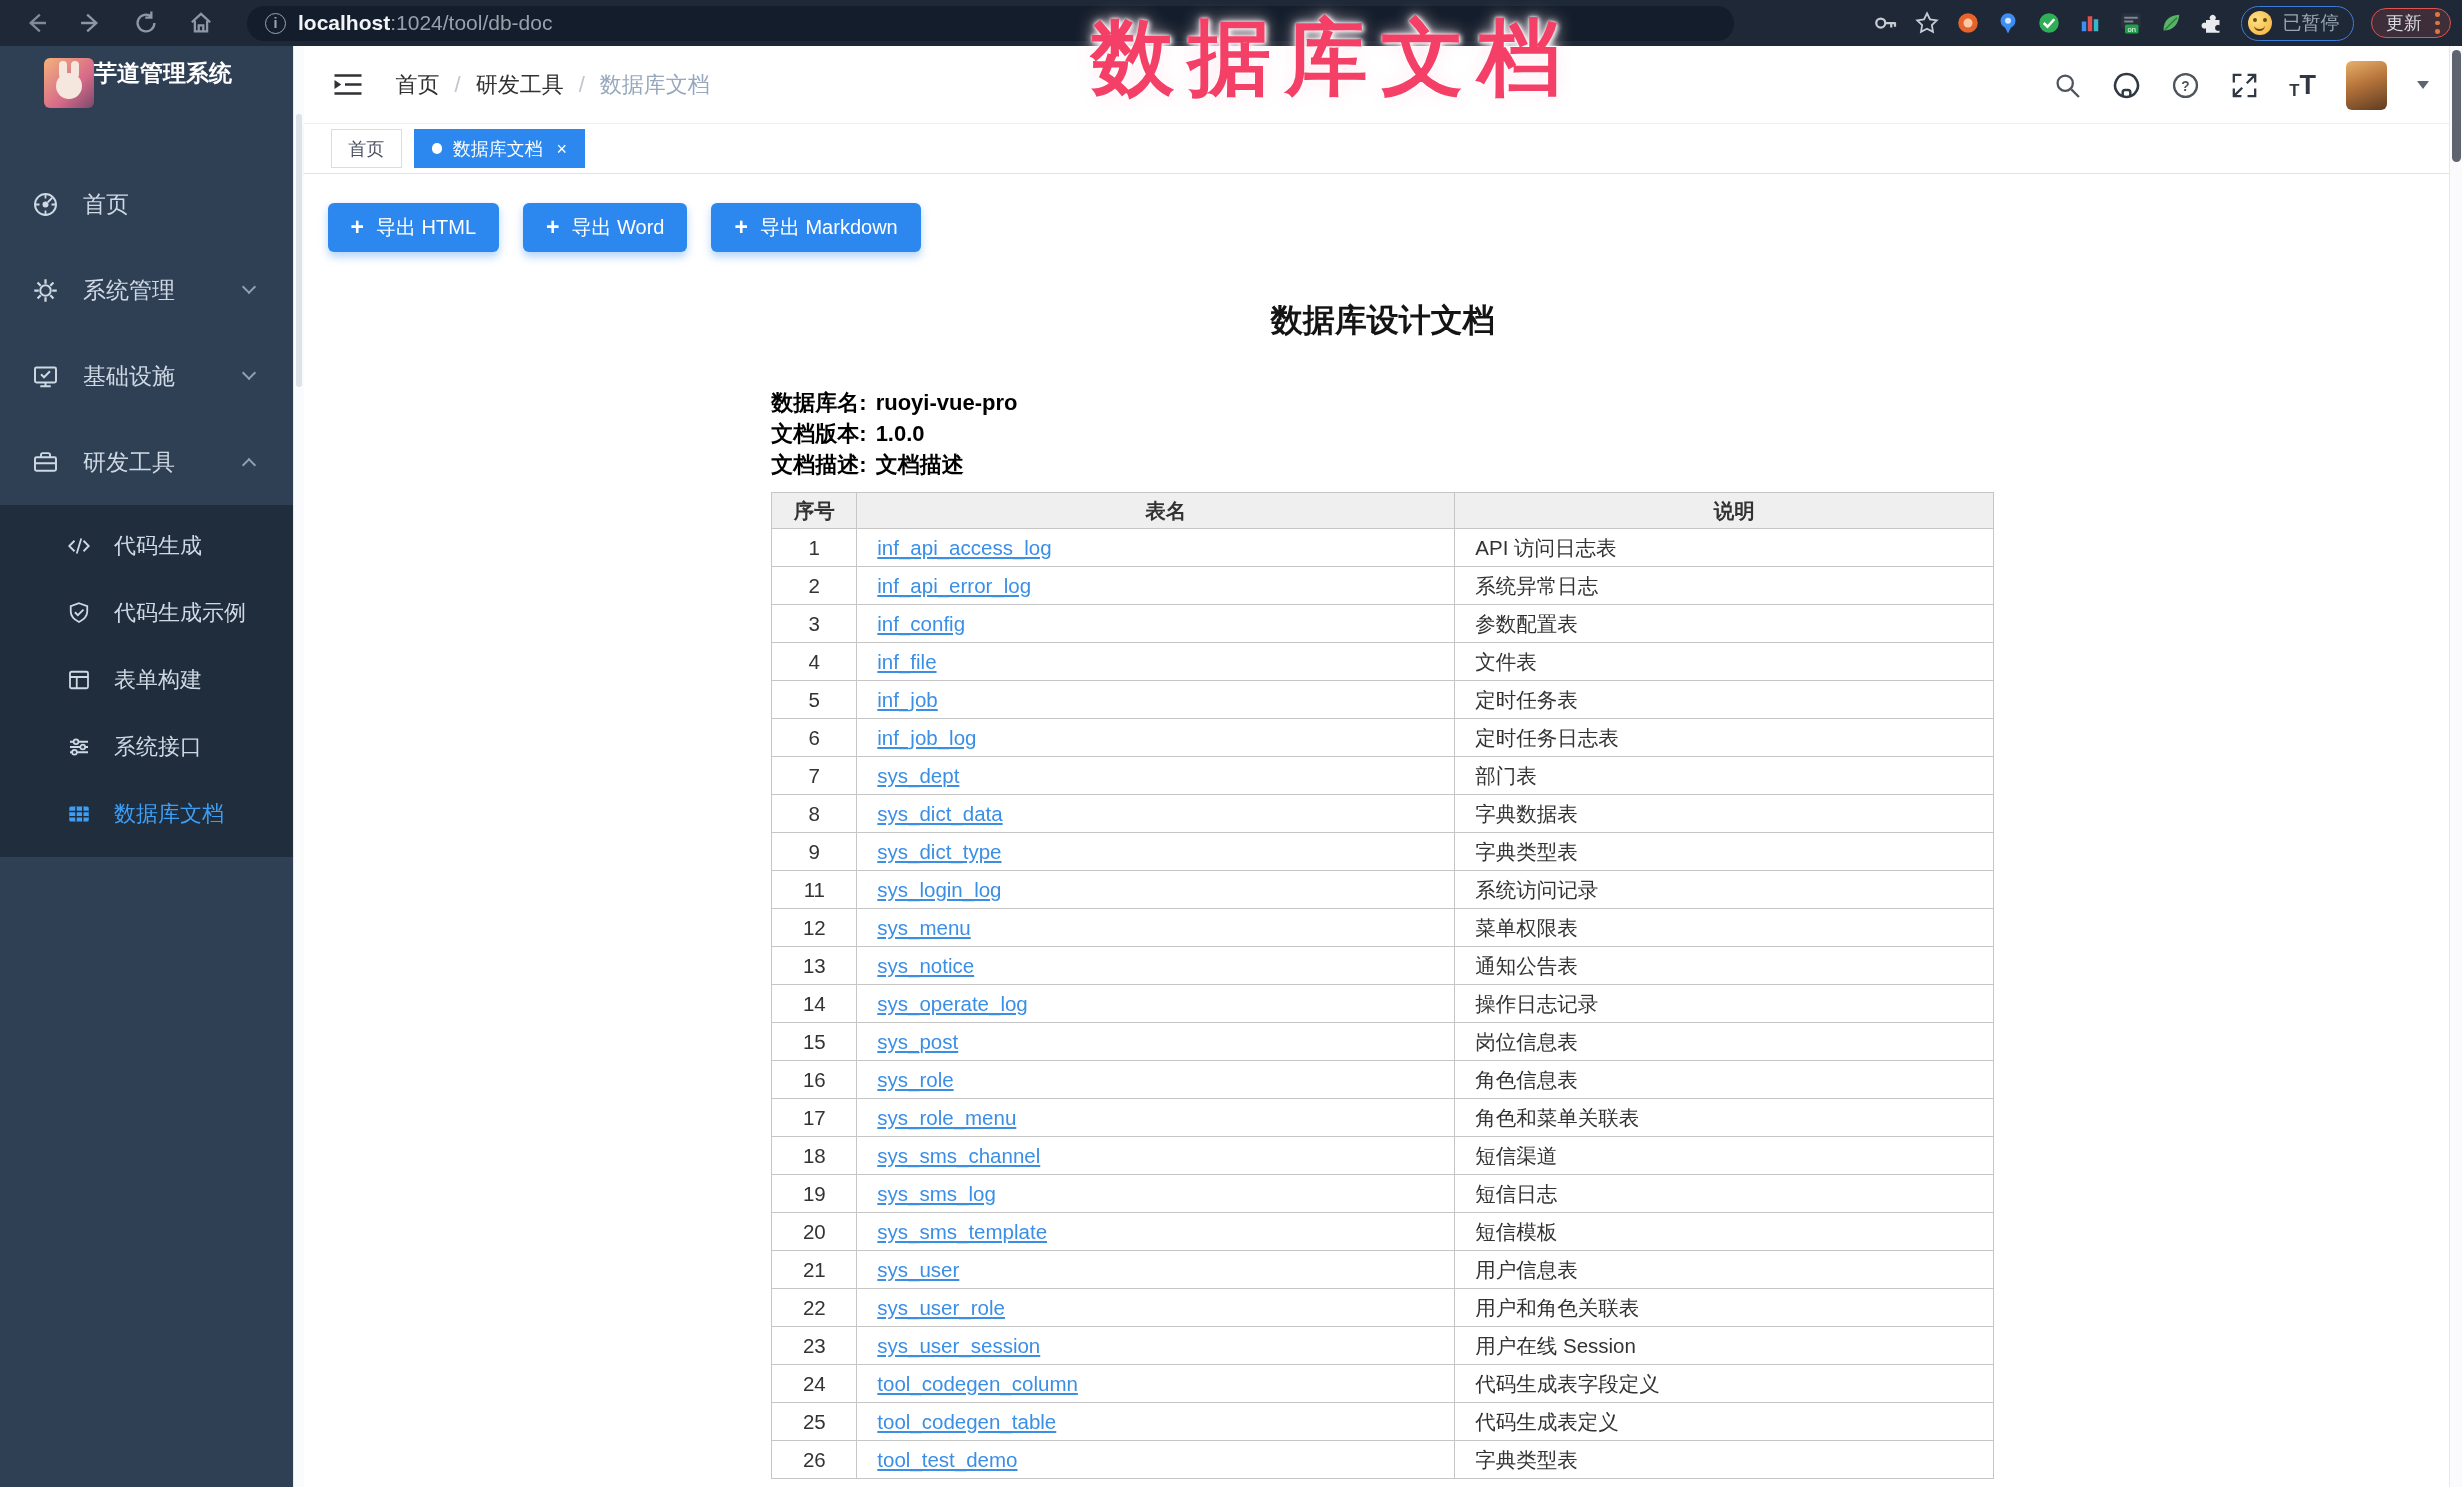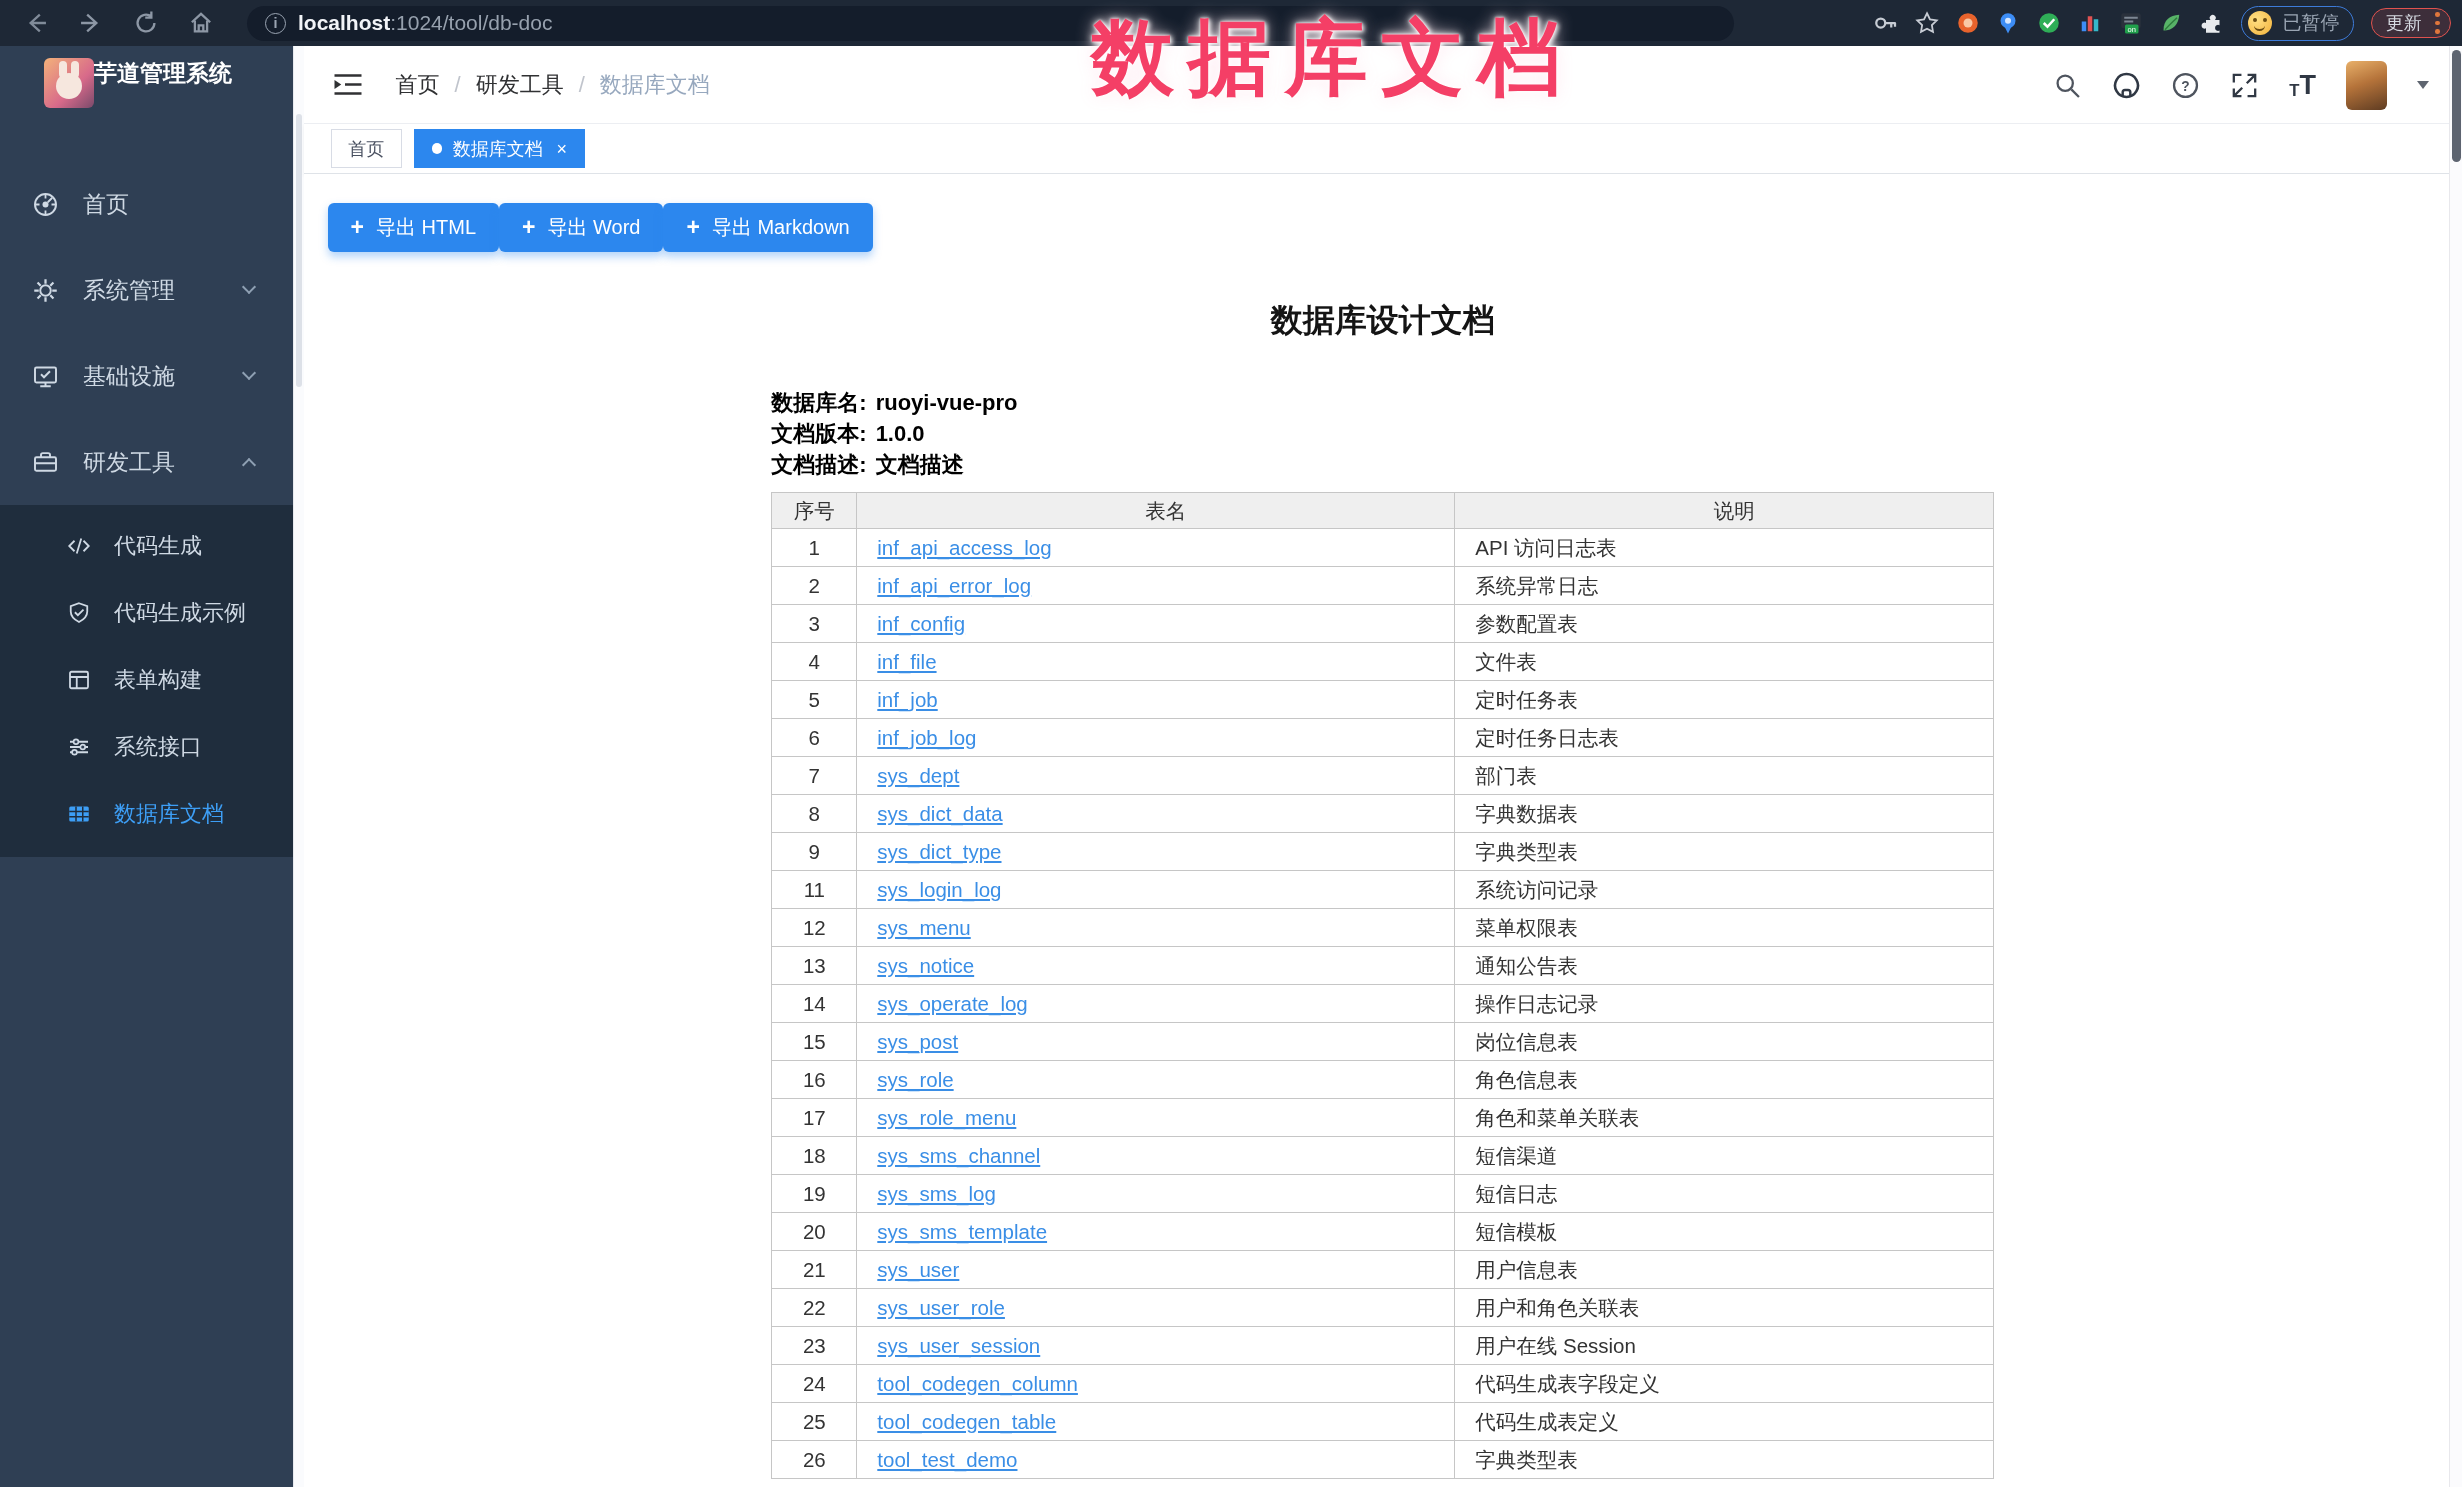--- a/index.html
+++ b/index.html
@@ -67,29 +67,29 @@
   
   .tagbar { height:50px; background:#fff; border-bottom:0.8px solid #dfe3e8; box-shadow:0 1.5px 3.8px rgba(0,0,0,0.05); display:flex; align-items:center; padding-left:27px; gap:12px; flex:none; }
   .tag { height:39px; display:flex; align-items:center; padding:0 16.7px; border:0.8px solid #d8dce5; background:#fff; color:#495060; font-size:18px; cursor:pointer; }
   .tag.active { background:#2c87ee; border-color:#2c87ee; color:#fff; gap:10.6px; }
   .tag-dot { width:10.6px; height:10.6px; border-radius:50%; background:#fff; }
   .tag-close { font-size:18px; line-height:1; margin-left:3px; }
   .tag-close::before { content:"×"; }
 
   
   .content { flex:1; background:#fff; position:relative; overflow:hidden; }
-  .btn-row { display:flex; margin:29px 0 0 24px; }
+  .btn-row { display:flex; gap:24px; margin:29px 0 0 24px; }
   .btn { height:49px; background:#2c87ee; color:#fff; border:none; border-radius:6px; font-size:20px; display:flex; align-items:center; padding:0 23px; gap:12px; box-shadow:0 4.6px 9px rgba(44,135,238,0.35); cursor:pointer; font-family:inherit; }
   .plus-icon::before { content:"+"; font-size:23px; font-weight:bold; }
   .doc { width:1223px; margin:47px auto 0; }
   .doc-title { text-align:center; font-size:32px; font-weight:bold; color:#141414; }
   .doc-meta { margin-top:44px; }
   .meta-line { font-size:22px; font-weight:bold; color:#000; line-height:31px; display:flex; gap:9px; }
   .doc-table { margin-top:12px; width:100%; border-collapse:collapse; table-layout:fixed; }
-  .doc-table th { height:36px; background:#efefef; border:0.8px solid #c6c6c6; font-size:20.5px; font-weight:normal; color:#333; }
+  .doc-table th { height:36px; background:#efefef; border:0.8px solid #c6c6c6; font-size:20.5px; font-weight:bold; color:#333; }
   .doc-table td { height:38px; border:0.8px solid #c6c6c6; font-size:20.5px; color:#333; }
   .c-no { width:85px; text-align:center; }
   .c-name { width:598px; padding-left:20px; }
   .c-desc { padding-left:20px; }
   .tbl-link { color:#3a8ee6; text-decoration:underline; cursor:pointer;margin-top:36px; }
 
   
   .overlay-title { position:absolute; left:1091px; top:3px; z-index:60; font-size:83px; font-weight:bold; letter-spacing:13.7px; color:#f43f66;
     text-shadow:0 0 2.3px #fff, 0 0 7.6px rgba(255,255,255,0.95), 0 0 16.7px rgba(255,230,238,0.9), 2.3px 2.3px 4.6px rgba(255,255,255,0.7); pointer-events:none; }
 

